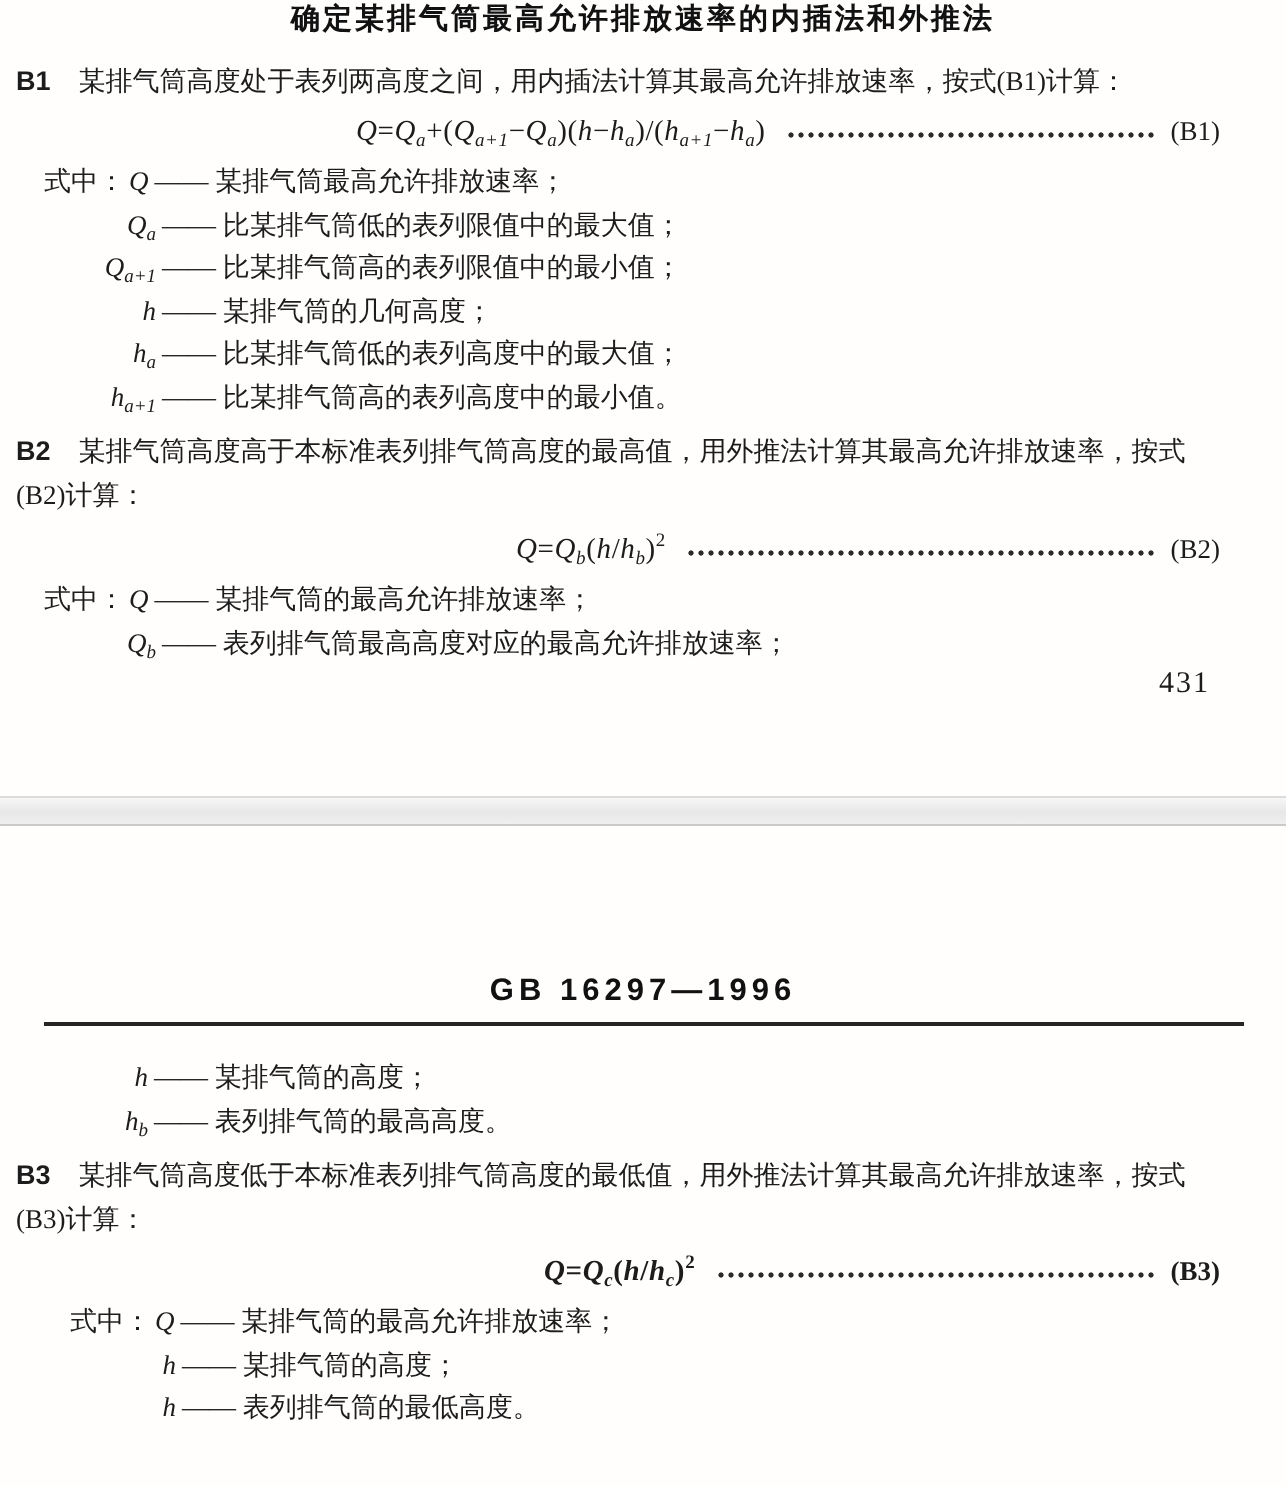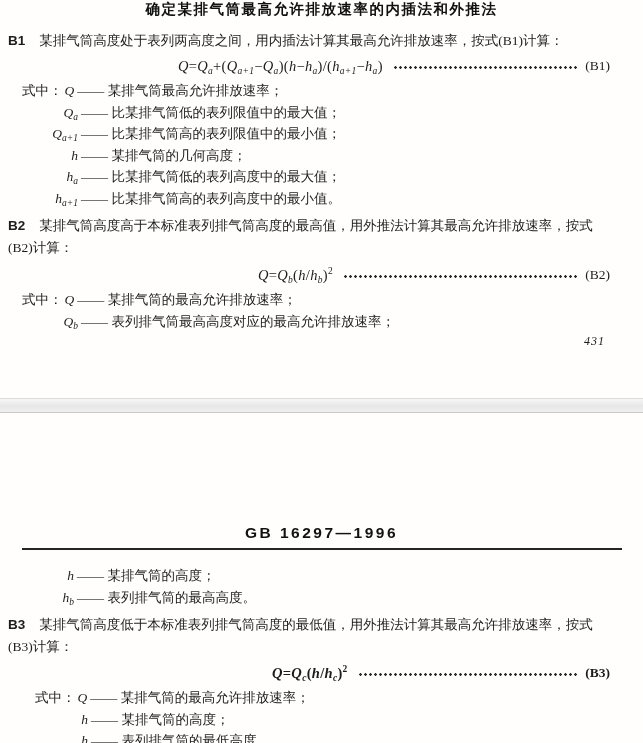--- a/index.html
+++ b/index.html
@@ -48,23 +48,23 @@
   .def .pre{padding-left:6px;}
   .def .sym{display:inline-block;text-align:right;}
   .p1 .def .sym{width:62px;}
   .p1 .def.has-pre .sym{width:auto;margin-left:2px;}
   .p2top .def .sym{width:58px;}
   .p2bot .def .sym{width:72px;}
   .p2bot .def.has-pre .sym{width:auto;margin-left:2px;}
   .p2bot .def.has-pre .pre{padding-left:19px;}
   .def .desc{margin-left:3px;}
   .defs-block{margin-top:2px;}
-  .page-no{position:absolute;top:334px;right:38px;font-size:12px;letter-spacing:1px;font-style:italic;}
+  .page-no{position:absolute;top:334px;right:38px;font-size:15px;letter-spacing:1px;}
   .gb-header{
-    padding-top:111px;text-align:center;
+    padding-top:74px;text-align:center;
     font-family:"Liberation Sans","DejaVu Sans",sans-serif;
     font-weight:bold;font-size:15.5px;letter-spacing:2.5px;color:#111;
   }
   .gb-rule{margin:6px 21px 0 22px;border-top:2.5px solid #252525;}
   .p2top{margin-top:15px;}
   .p2 .para{margin-top:6px;}
 </style>
 </head>
 <body>
 

